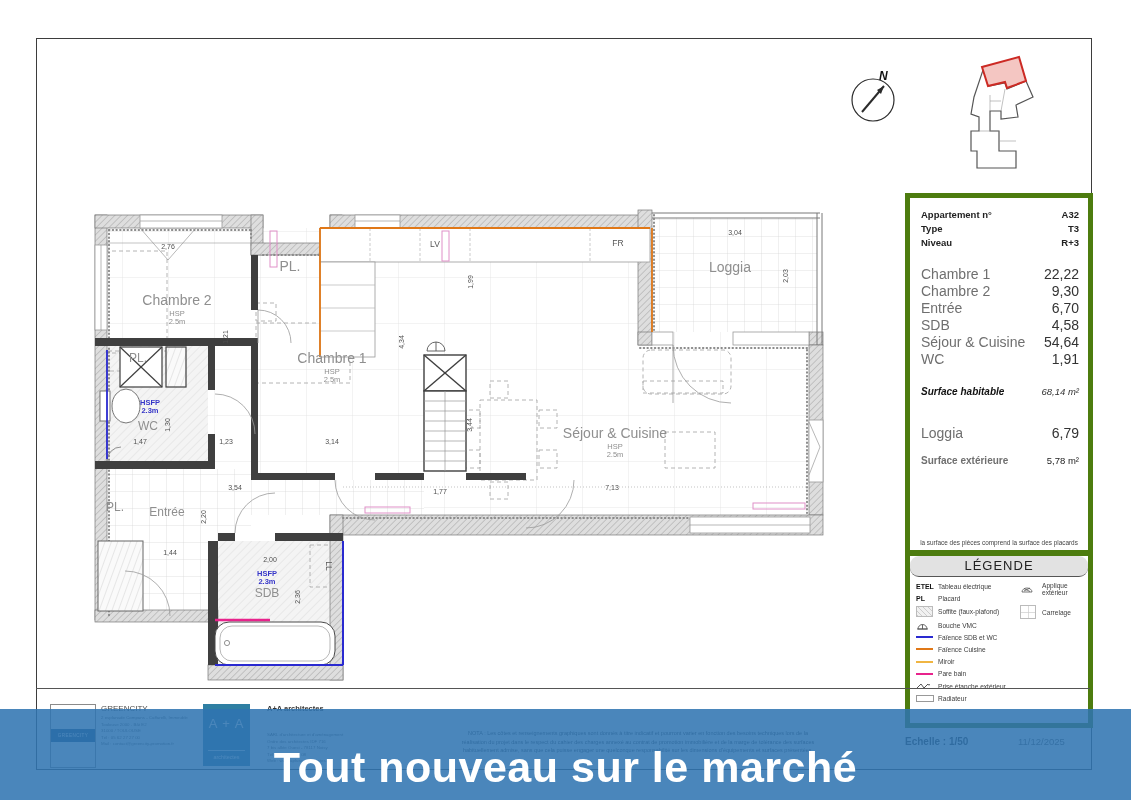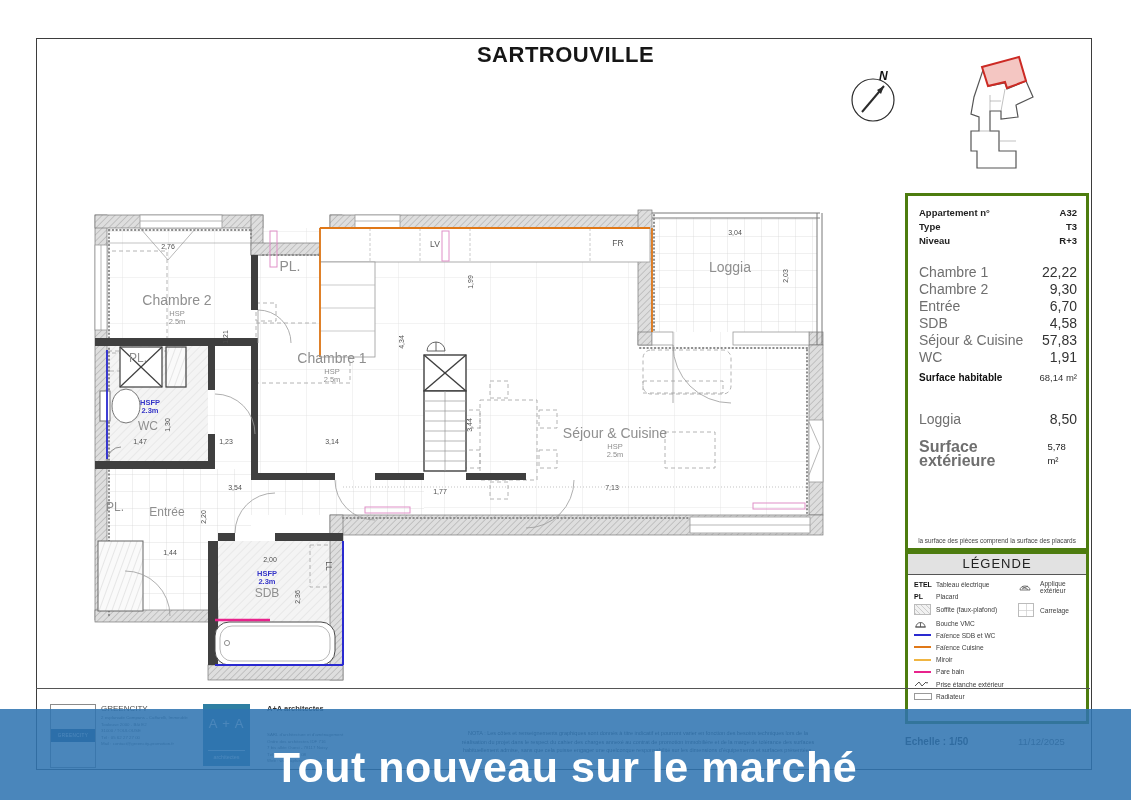--- a/index.html
+++ b/index.html
@@ -1,36 +1,36 @@
 <!DOCTYPE html>
 <html><head>
 <meta charset="utf-8">
 <style>
   html,body{margin:0;padding:0;background:#fff;font-family:"Liberation Sans",sans-serif;}
   #stage{position:relative;width:1131px;height:800px;background:#fff;overflow:hidden;}
   .abs{position:absolute;}
   #frame{left:36px;top:38px;width:1054px;height:730px;border:1.5px solid #3d3d3d;}
   #title{left:0;top:42px;width:1131px;text-align:center;font-size:22px;font-weight:bold;letter-spacing:.5px;color:#161616;}
   
-  .panel{border:3px solid #4d7c0f;background:#fff;}
+  .panel{border:5px solid #4d7c0f;background:#fff;}
   #infoBox{left:905px;top:193px;width:178px;height:352px;}
   #infoBox .pad{position:absolute;left:11px;right:9px;top:10px;}
   .irow{display:flex;justify-content:space-between;font-size:9.5px;line-height:14px;color:#222;}
   .irow.hd span{font-weight:bold;}
   .irow.rm{line-height:17px;}
   .irow.rm .lb{color:#6f6f6f;}
   .irow.rm .vl{color:#333;}
-  .irow.tot{margin-top:5px;}
+  .irow.tot{margin-top:17px;font-style:italic;}
   .irow.tot .lb{font-weight:bold;color:#111;font-size:10px;}
   .irow.tot .vl{color:#333;}
-  .irow.ext .lb{font-weight:bold;color:#6f6f6f;font-size:16px;}
+  .irow.ext .lb{font-weight:bold;color:#6f6f6f;font-size:10px;}
   .gap18{height:16px;} .gap26{height:26px;} .gap10{height:12px;}
   #infoNote{position:absolute;left:0;right:0;bottom:4px;text-align:center;font-size:6.4px;color:#444;}
   #legendBox{left:905px;top:551px;width:178px;height:167px;}
-  #legendHd{height:20px;background:#e2e2e2;border-bottom:1px solid #555;text-align:center;font-size:13px;letter-spacing:1px;line-height:20px;color:#222;}
+  #legendHd{height:20px;background:#e2e2e2;border-bottom:1px solid #555;text-align:center;font-size:13px;letter-spacing:1px;line-height:20px;color:#222;border-radius:9px;}
   #legendBody{position:absolute;left:6px;top:26px;right:4px;bottom:2px;display:flex;}
   .lcol{display:flex;flex-direction:column;gap:3.2px;}
   .lcol.left{width:104px;} .lcol.right{width:64px;}
   .lrow{display:flex;align-items:center;font-size:6.6px;color:#3d3d3d;min-height:9px;}
   .lico{width:22px;display:flex;justify-content:flex-start;align-items:center;flex:none;}
   .lg-key{font-weight:bold;font-size:7px;color:#111;}
   .swatch-hatch{width:15px;height:9px;background:#f1f1f1;border:.5px solid #bbb;
     background-image:repeating-linear-gradient(45deg,#ccc 0 .8px,transparent .8px 3.4px);}
   .lline{width:17px;height:0;border-top:2px solid #000;}
   .radbox{width:16px;height:5px;border:.8px solid #999;background:#fff;}
@@ -64,21 +64,20 @@
   .hsp{fill:#8f8f8f;font-size:7.5px;}
   .hsfp{fill:#3535c8;font-size:7.5px;font-weight:bold;}
   .dim{fill:#4f4f4f;font-size:7px;}
   .app{fill:#555;font-size:8.5px;}
 </style>
 </head>
 <body>
 
 <div id="stage">
   <div class="abs" id="frame"></div>
-  <div class="abs" id="title">SARTROUVILLE</div>
 
   <svg class="abs" style="left:845px;top:66px;" width="60" height="62">
     <circle cx="28" cy="34" r="21" fill="none" stroke="#2b2b2b" stroke-width="1.2"></circle>
     <line x1="17" y1="46" x2="39" y2="20" stroke="#2b2b2b" stroke-width="2"></line>
     <polygon points="39,20 32,24 36,28" fill="#2b2b2b"></polygon>
     <text x="34" y="14" font-size="12" font-style="italic" font-weight="bold" fill="#111">N</text>
   </svg>
 
   <svg class="abs" style="left:960px;top:55px;" width="80" height="120">
     <path d="M14,42 L24,12 L29,31 L45,28 L47,34 L66,26 L73,42 L56,50 L58,62 L41,64 L41,56 L30,56 L30,76 L39,76 L39,96 L56,96 L56,113 L17,113 L17,96 L11,96 L11,76 L19,76 L19,62 L11,59 Z" fill="#ffffff" stroke="#555" stroke-width="1.2"></path>
@@ -372,34 +371,34 @@
       <div class="irow rm">
           <span class="lb">Entrée</span>
           <span class="vl">6,70</span>
         </div>
       <div class="irow rm">
           <span class="lb">SDB</span>
           <span class="vl">4,58</span>
         </div>
       <div class="irow rm">
           <span class="lb">Séjour &amp; Cuisine</span>
-          <span class="vl">57,83</span>
+          <span class="vl">54,64</span>
         </div>
       <div class="irow rm">
           <span class="lb">WC</span>
           <span class="vl">1,91</span>
         </div>
       <div class="irow tot">
           <span class="lb">Surface habitable</span>
           <span class="vl">68,14 m²</span>
         </div>
       <div class="gap26"></div>
       <div class="irow rm">
           <span class="lb">Loggia</span>
-          <span class="vl">8,50</span>
+          <span class="vl">6,79</span>
         </div>
       <div class="gap10"></div>
       <div class="irow ext">
           <span class="lb">Surface extérieure</span>
           <span class="vl">5,78 m²</span>
         </div>
     </div>
     <div id="infoNote">la surface des pièces comprend la surface des placards</div>
   </div>
 

